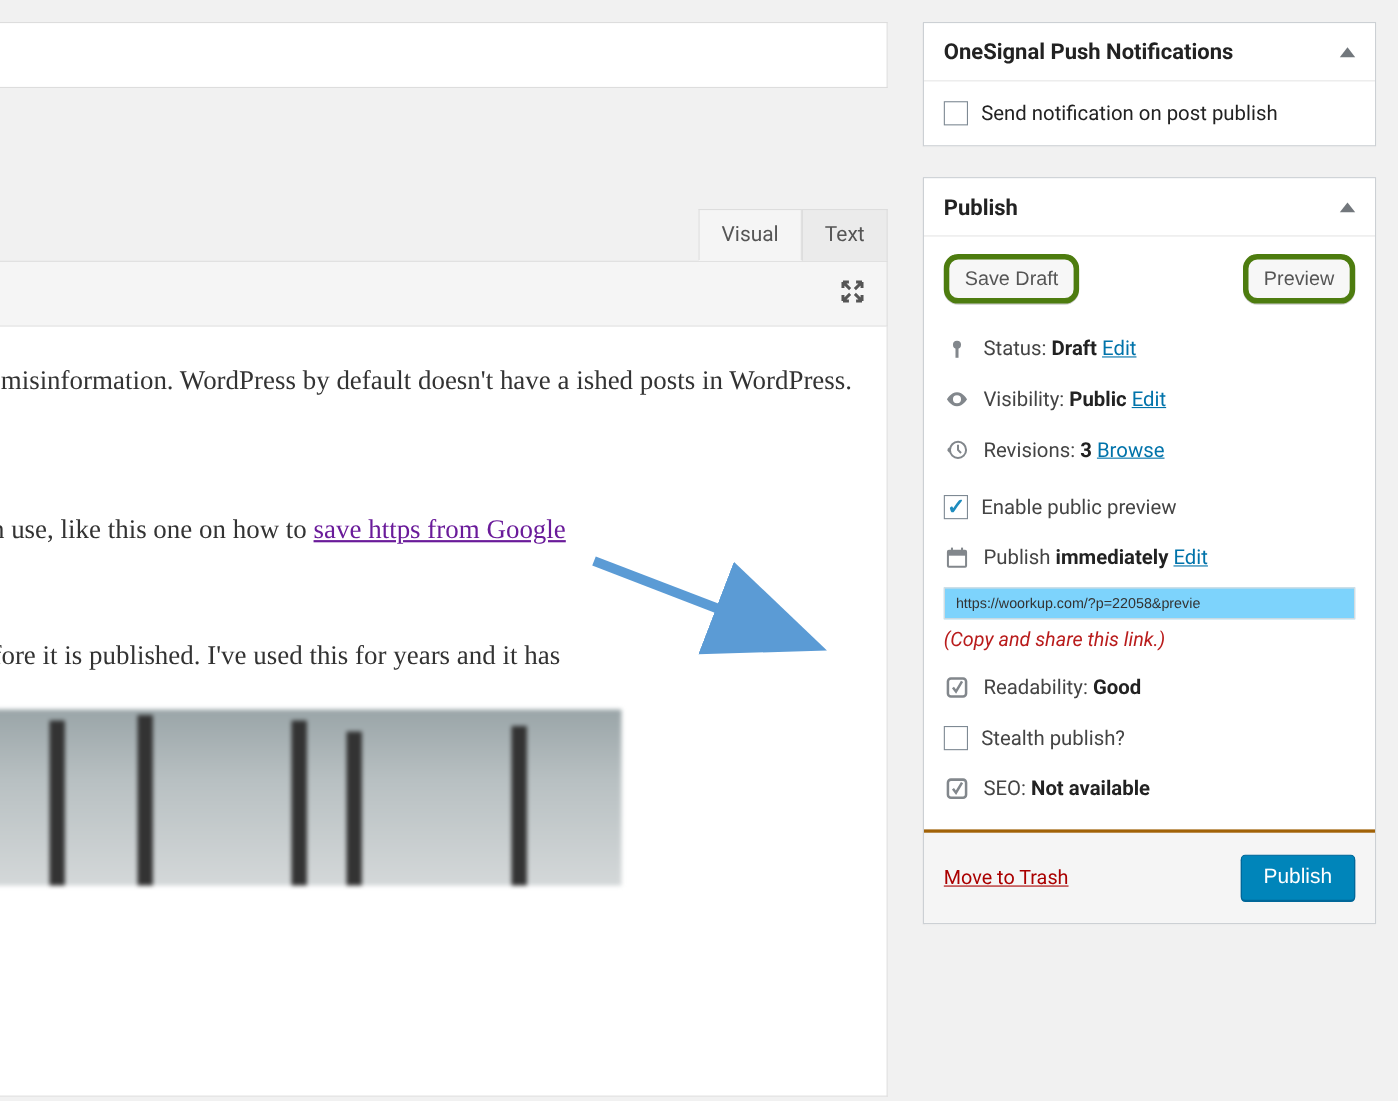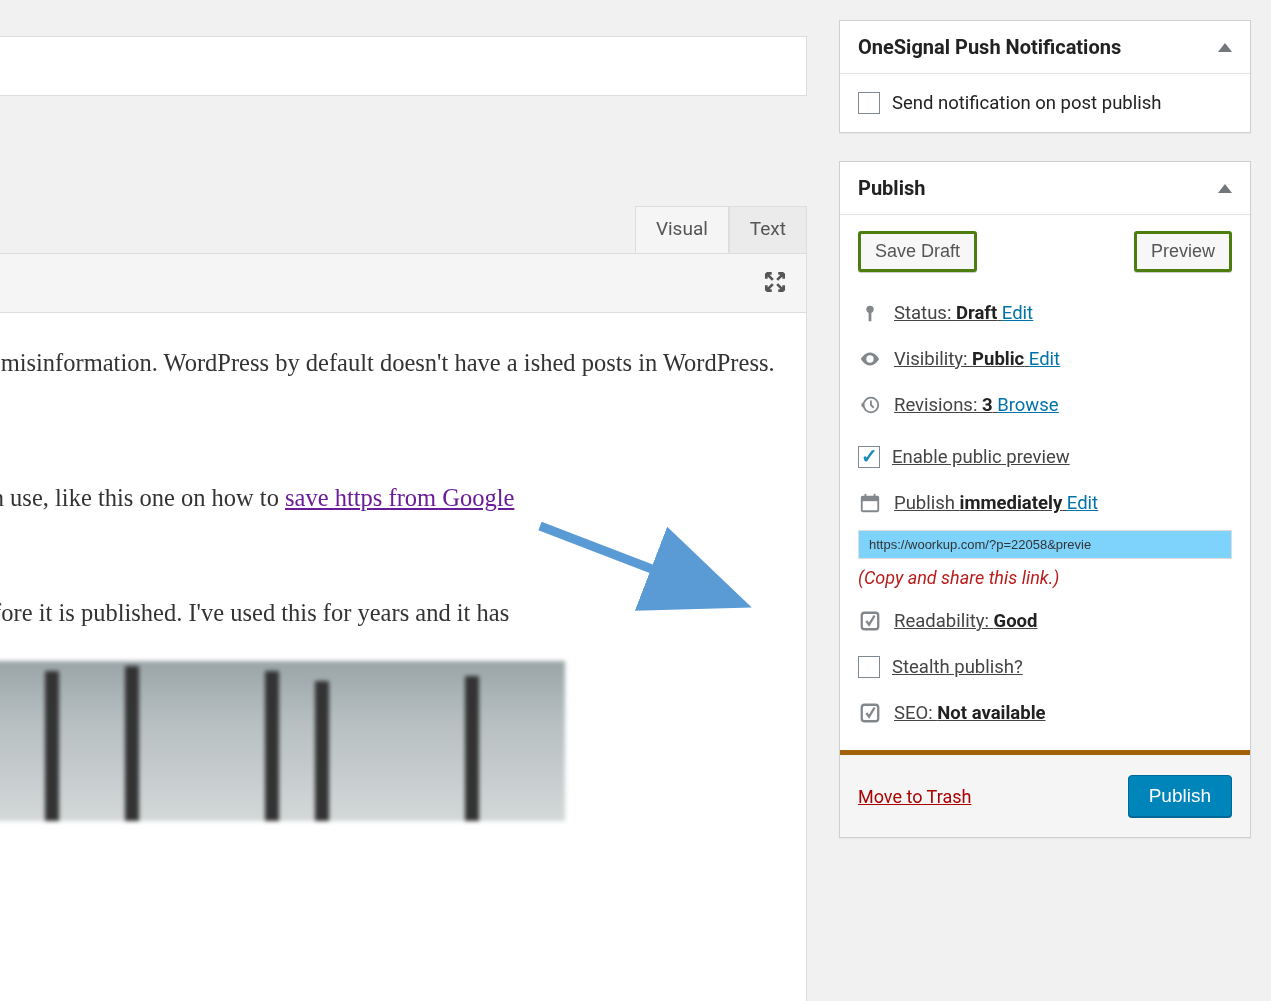--- a/index.html
+++ b/index.html
@@ -7,21 +7,21 @@
   font-family: -apple-system, BlinkMacSystemFont, "Segoe UI", Roboto, Oxygen-Sans, Ubuntu, Cantarell, "Helvetica Neue", sans-serif;
   background: #f1f1f1;
   color: #222;
   font-size: 14px;
   width: 1271px;
   height: 1001px;
   overflow: hidden;
   position: relative;
 }
 .layout { display: flex; height: 100%; }
-.main { flex: 1; padding-right: 20px; position: relative; margin-top: 16px; }
+.main { flex: 1; padding-right: 20px; position: relative; }
 .sidebar { width: 444px; padding: 20px 20px 0 12px; }
 
 
 .title-box {
   background: #fff;
   border: 1px solid #ddd;
   height: 60px;
   margin: 20px 0 0 -20px;
   width: calc(100% + 20px);
   border-left: none;
@@ -151,38 +151,37 @@
 }
 
 
 .publish-actions-top {
   display: flex;
   justify-content: space-between;
   padding: 16px 18px 14px;
 }
 .wp-btn {
   background: #f7f7f7;
-  border: 3px solid #4d7c0f;
+  border: 5px solid #4d7c0f;
   color: #555;
   padding: 7px 14px;
   font-size: 18px;
   cursor: pointer;
-  border-radius: 3px;
+  border-radius: 13px;
   box-shadow: 0 1px 0 #ccc;
   text-align: right;
 }
 .misc-pub { padding: 4px 18px 14px; border-top: 1px solid #eee; }
 .misc-row {
   display: flex;
   align-items: center;
   gap: 12px;
   padding: 12px 0;
   font-size: 18.5px;
   color: #444;
-  text-decoration: underline;
 }
 .misc-row .ic { width: 24px; color: #82878c; display:flex; align-items:center; justify-content:center; flex-shrink:0; }
 .misc-row .ic svg { width: 22px; height: 22px; }
 .misc-row b { color: #222; }
 .misc-row a { color: #0073aa; text-decoration: underline; cursor: pointer; }
 .preview-url {
   width: 100%;
   padding: 6px 10px;
   font-size: 13px;
   background: #7dd3fc;
@@ -194,21 +193,21 @@
 
 .yoast-good { color: #7ba813; }
 .yoast-na { color: #888; }
 .yoast-ic svg { width:22px; height:22px; }
 
 .publish-footer {
   display: flex;
   justify-content: space-between;
   align-items: center;
   background:#f5f5f5;
-  border-top: 5px solid #a16207;
+  border-top: 3px solid #a16207;
   padding: 20px 18px;
 }
 .delete-link { color: #a00; text-decoration: underline; font-size: 18px; cursor: pointer; }
 .publish-btn {
   background: #0085ba;
   border: 1px solid #006799;
   border-radius: 4px;
   color: #fff;
   font-size: 19px;
   padding: 9px 20px;

